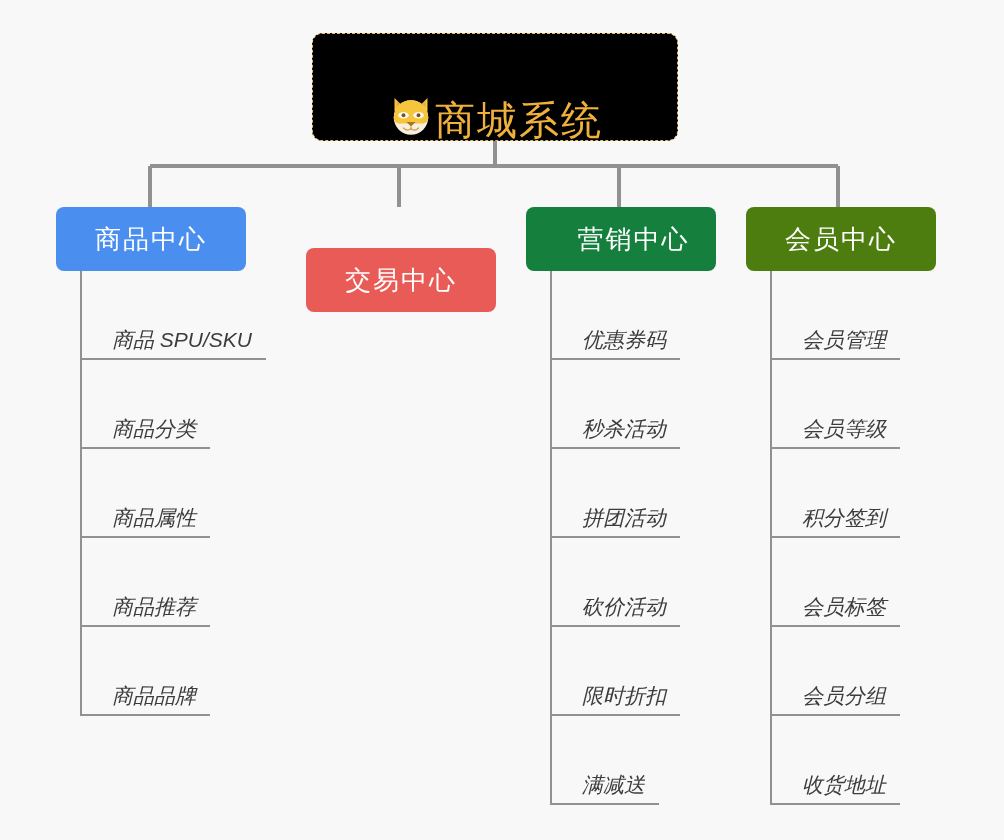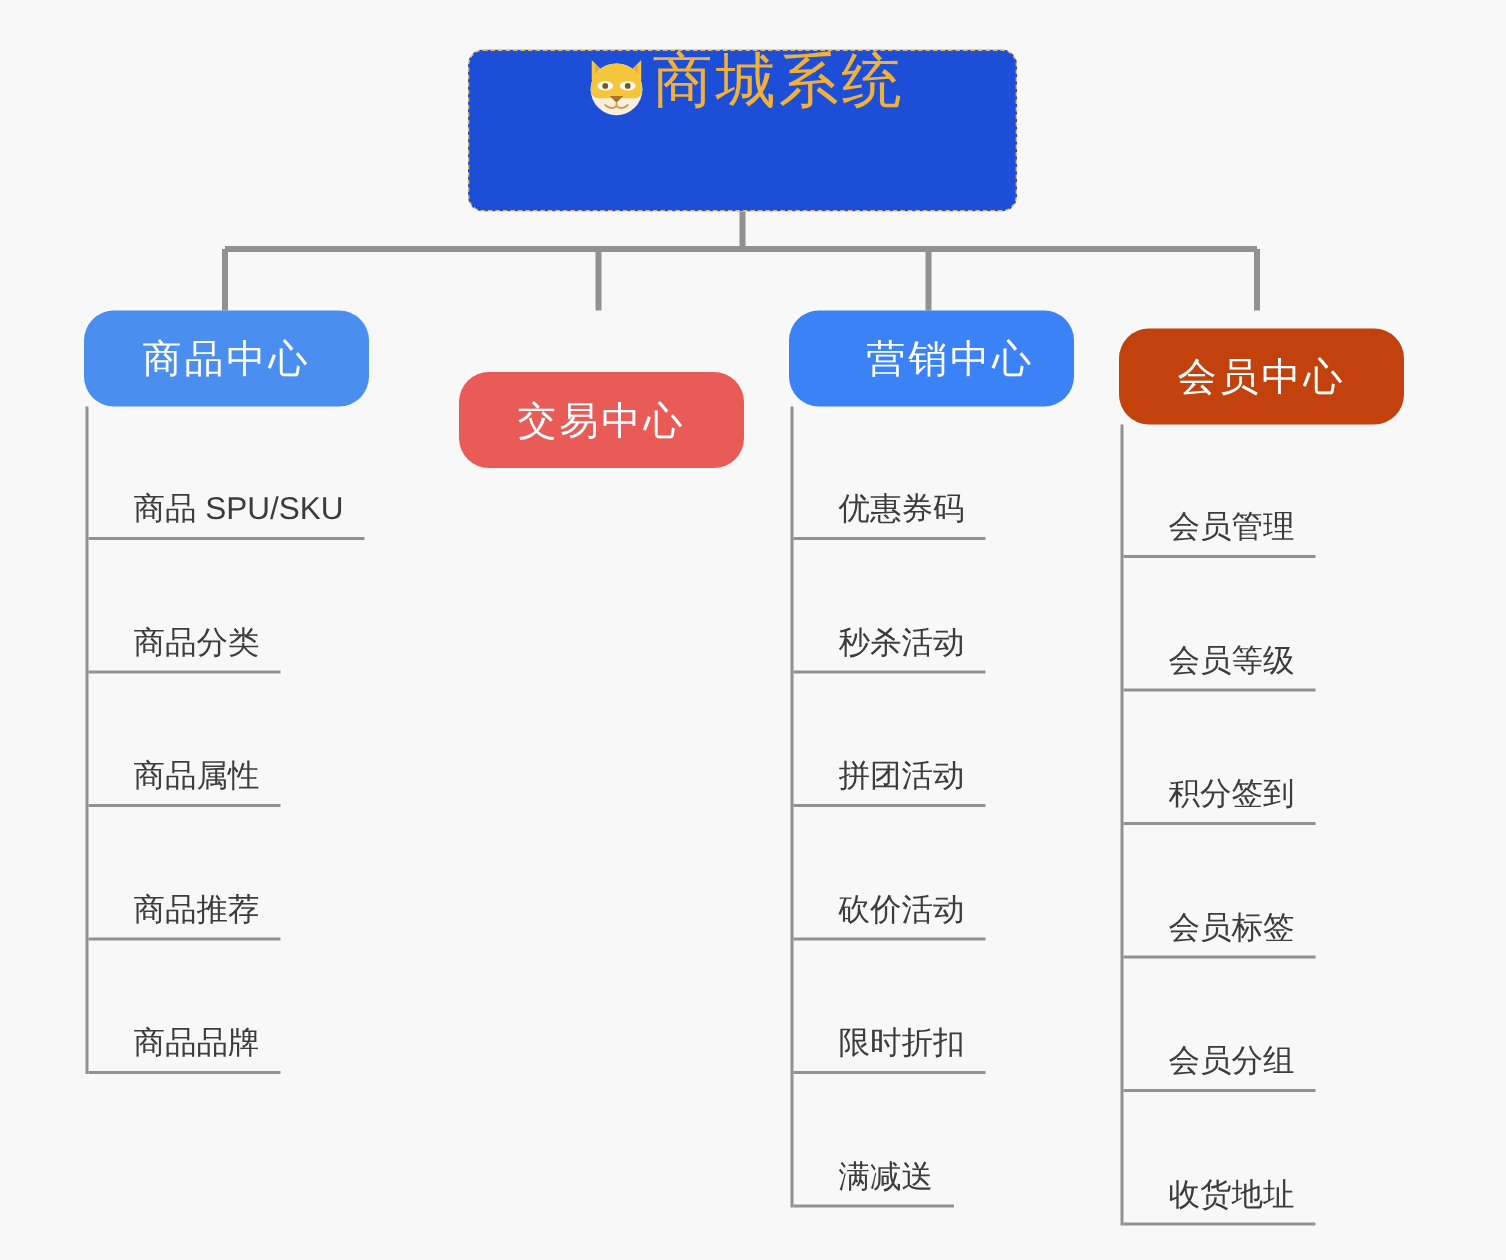--- a/index.html
+++ b/index.html
@@ -20,25 +20,25 @@
   }
 
   
   .root-node {
     position: absolute;
     left: 312px;
     top: 33px;
     width: 366px;
     height: 108px;
     box-sizing: border-box;
-    background: #1d4ed8;
+    background: #000000;
     border: 1.5px dashed #e8b768;
     border-radius: 10px;
     display: flex;
-    align-items: flex-start;
+    align-items: flex-end;
     justify-content: center;
   }
   .root-emoji {
     width: 48px;
     height: 48px;
     display: block;
   }
   .root-title {
     font-size: 40px;
     color: #efb03c;
@@ -63,39 +63,40 @@
     top: 207px;
     width: 190px;
   }
   .col-1 { left: 56px; }
   .col-2 { left: 306px; }
   .col-3 { left: 526px; }
   .col-4 { left: 746px; }
 
   .cat-header {
     height: 64px;
-    border-radius: 20px;
+    border-radius: 8px;
     display: flex;
     align-items: center;
     justify-content: center;
     color: #ffffff;
     font-size: 26px;
     letter-spacing: 2px;
     box-sizing: border-box;
   }
   .col-1 .cat-header { background: #4a8ef0; }
   .col-2 .cat-header { background: #e85b57; margin-top: 41px; }
-  .col-3 .cat-header { background: #3b82f6; padding-left: 25px; }
-  .col-4 .cat-header { background: #c2410c; margin-top: 12px; }
+  .col-3 .cat-header { background: #15803d; padding-left: 25px; }
+  .col-4 .cat-header { background: #4d7c0f; }
 
   .items {
     position: relative;
-    margin-left: 1px;
+    margin-left: 24px;
     border-left: 2px solid #919191;
     padding-top: 0;
+    font-style: italic;
   }
   .leaf-item {
     position: relative;
     height: 89px;
     box-sizing: border-box;
     display: flex;
     align-items: flex-end;
   }
   .leaf-label {
     font-size: 21px;

